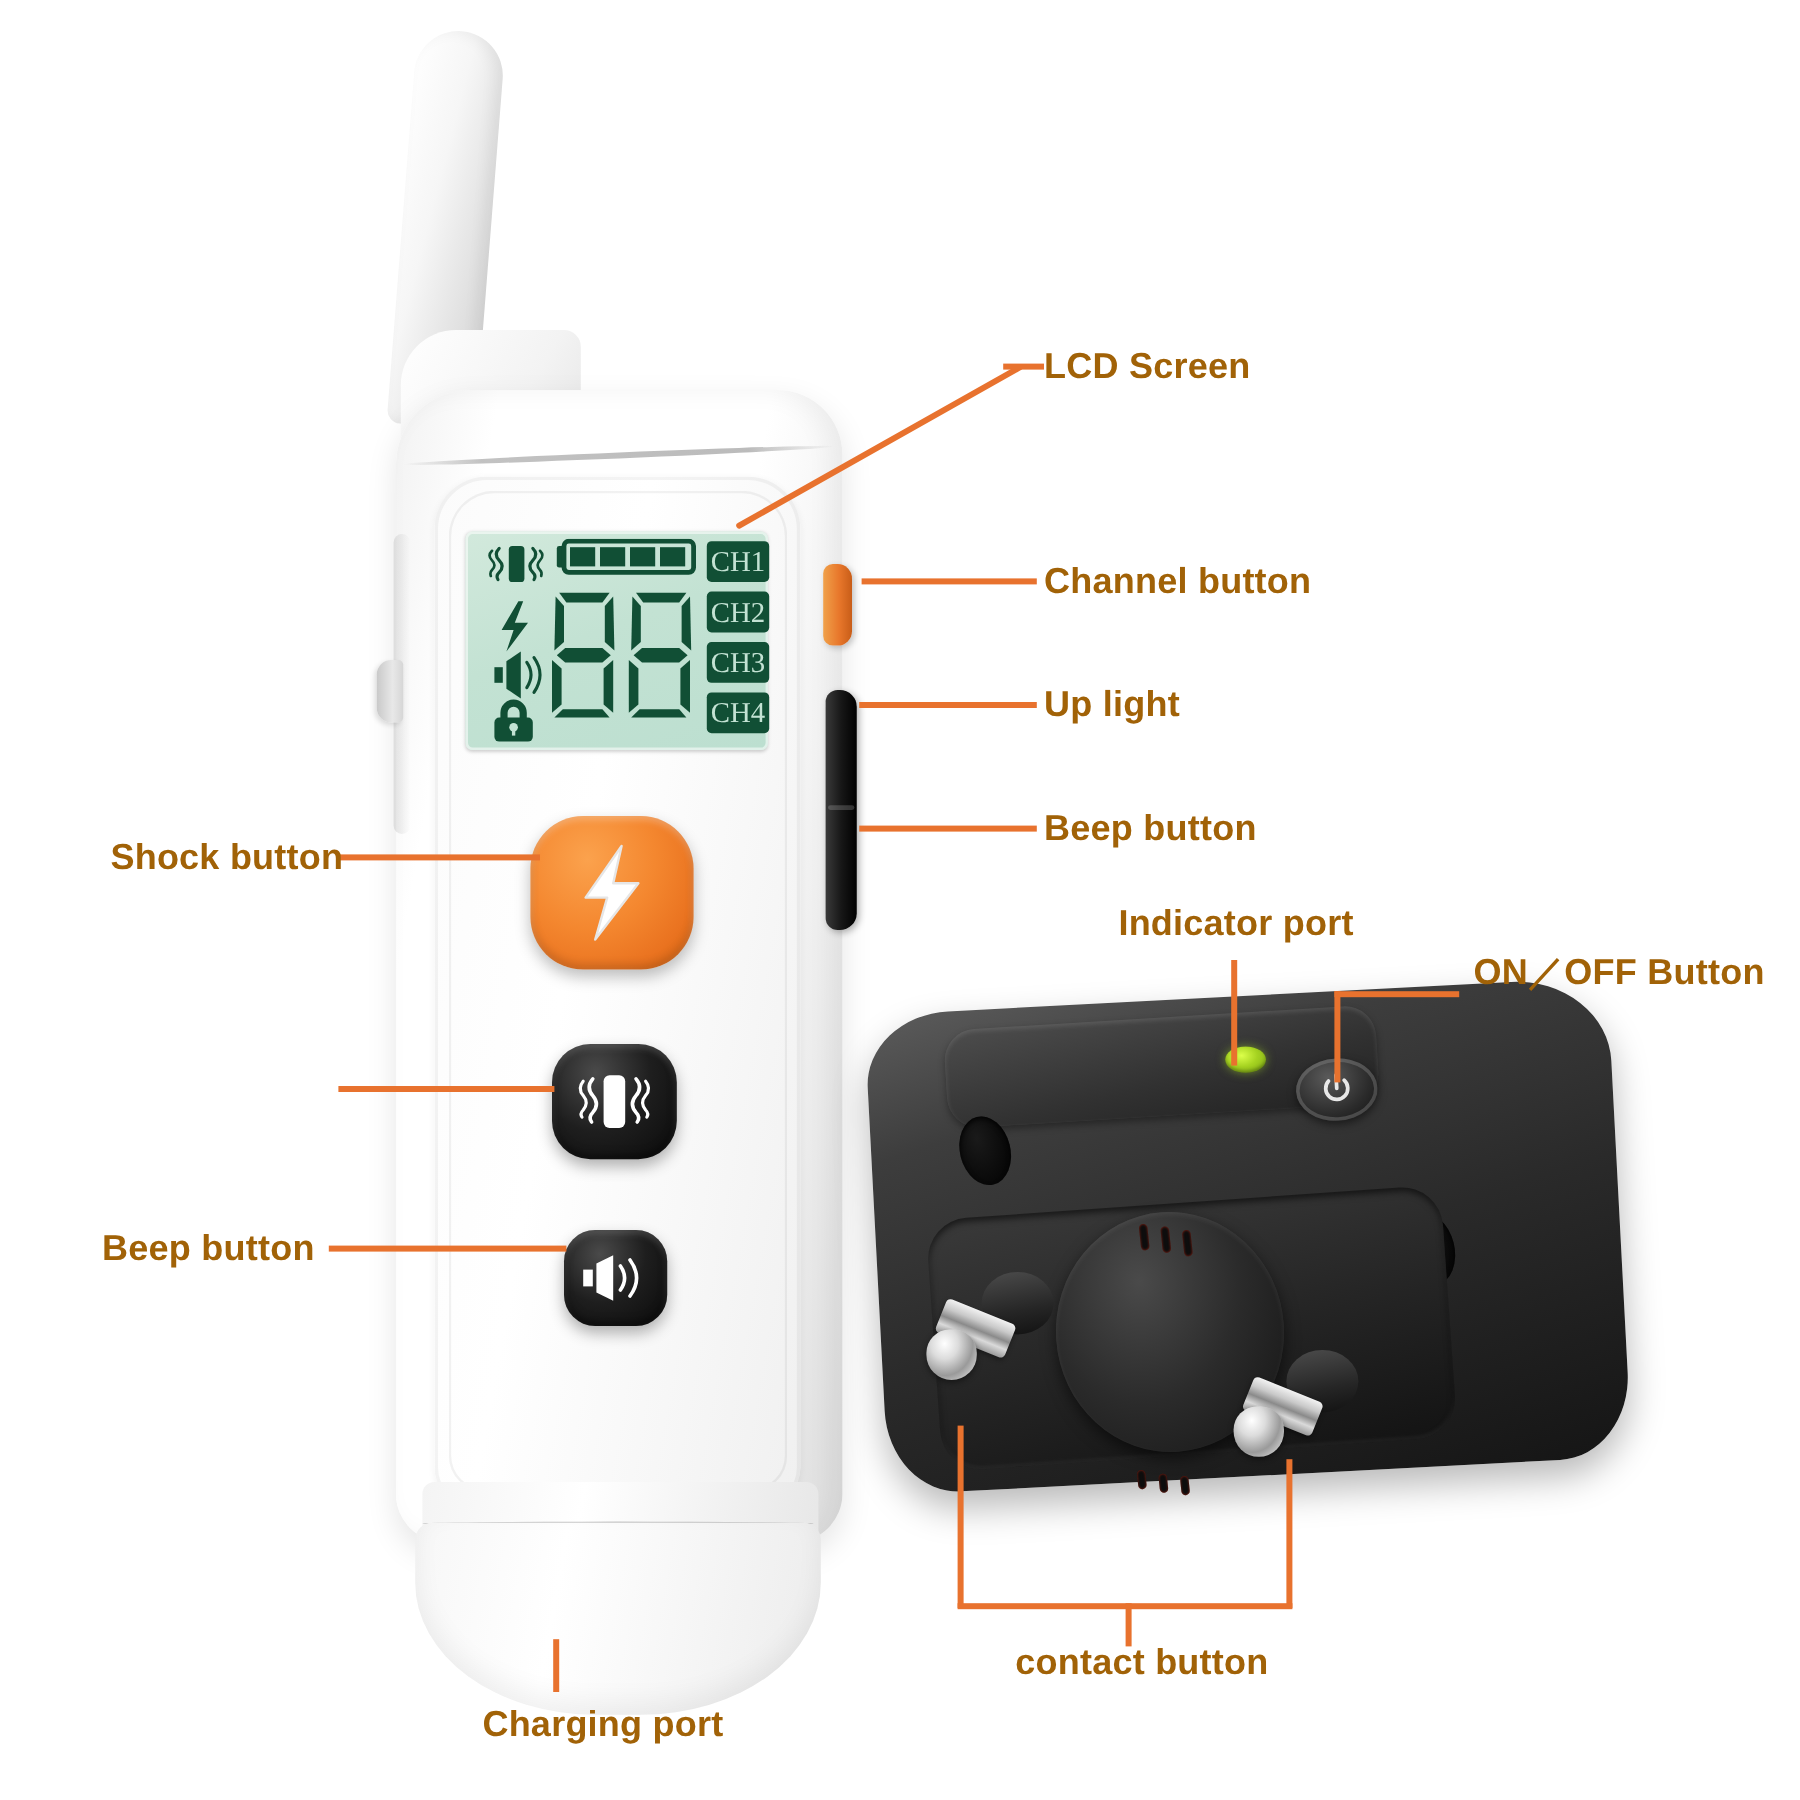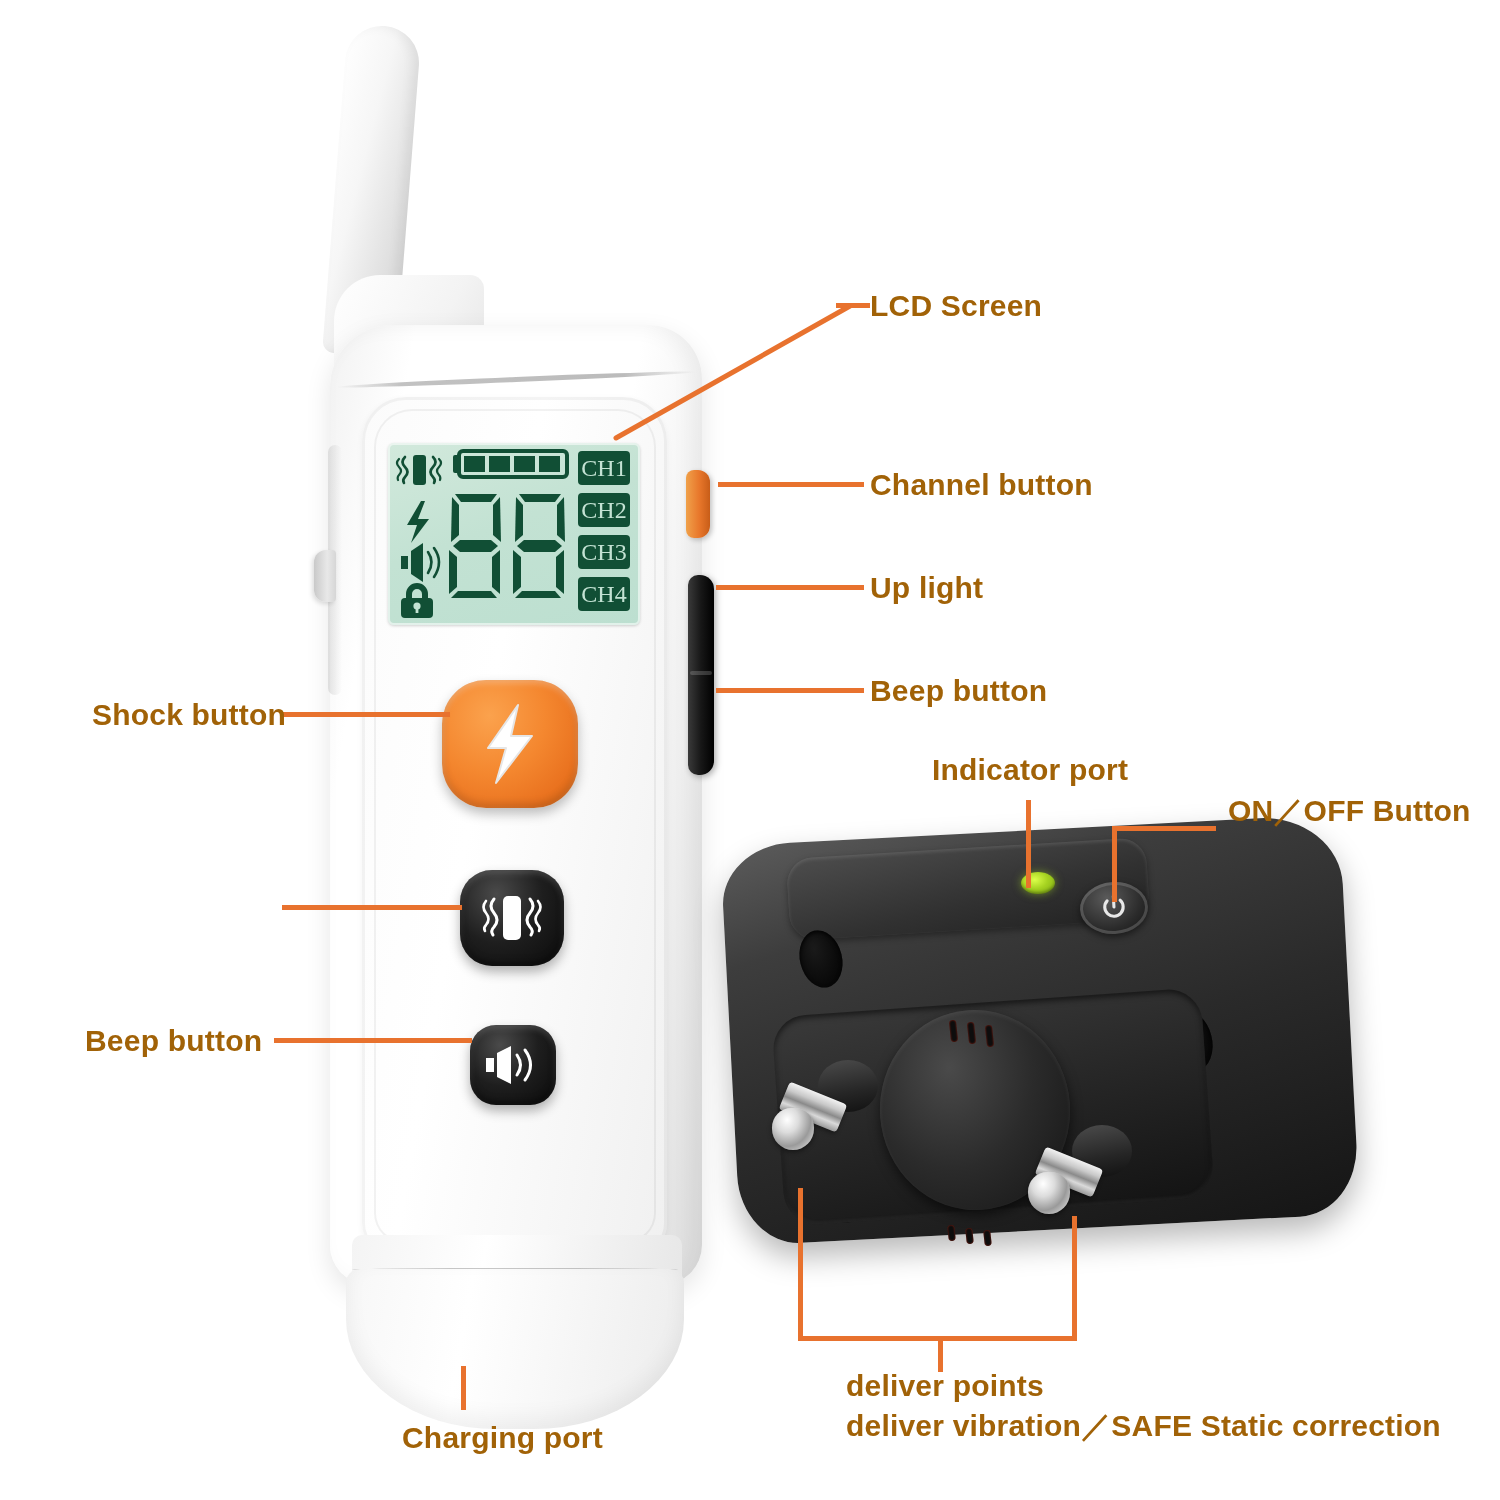--- a/index.html
+++ b/index.html
@@ -130,21 +130,21 @@
     border-radius: 10px;
   }
 
   
   #lcd {
     position: absolute; left: 88px; top: 418px;
     width: 252px; height: 182px;
     background: linear-gradient(160deg,#d2e9dc 0%, #c3e2d3 45%, #bcdfd0 100%);
     border-radius: 6px;
     box-shadow: inset 0 0 0 2px rgba(255,255,255,.55), 0 1px 3px rgba(0,0,0,.18);
-    padding: 6px 7px;
+    padding: 6px 18px;
   }
   .seg { fill: #114f35; }
   .seg-lite { fill: #c3e2d3; }
 
   
   .fbtn { position: absolute; display:flex; align-items:center; justify-content:center; }
   .fbtn-shock {
     left: 142px; top: 655px; width: 136px; height: 128px;
     background: radial-gradient(ellipse at 35% 28%, #fba24d 0%, #f4872f 45%, #ea7320 75%, #d3620f 100%);
     border-radius: 44px;
@@ -428,17 +428,16 @@
 
 
   <div class="label" style="left:85px; top:1023px;">Beep button</div>
 
   <div class="label" style="left:402px; top:1420px;">Charging port</div>
 
   <div class="label" style="left:932px; top:752px;">Indicator port</div>
 
   <div class="label" style="left:1228px; top:793px;">ON／OFF Button</div>
 
-  <div class="label" style="left:846px; top:1368px;">deliver points</div>
-
-  <div class="label" style="left:846px; top:1408px;">deliver vibration／SAFE Static correction</div>
+  <div class="label" style="left:846px; top:1368px;">contact button</div>
+
 
 </div>
 
 </body></html>

